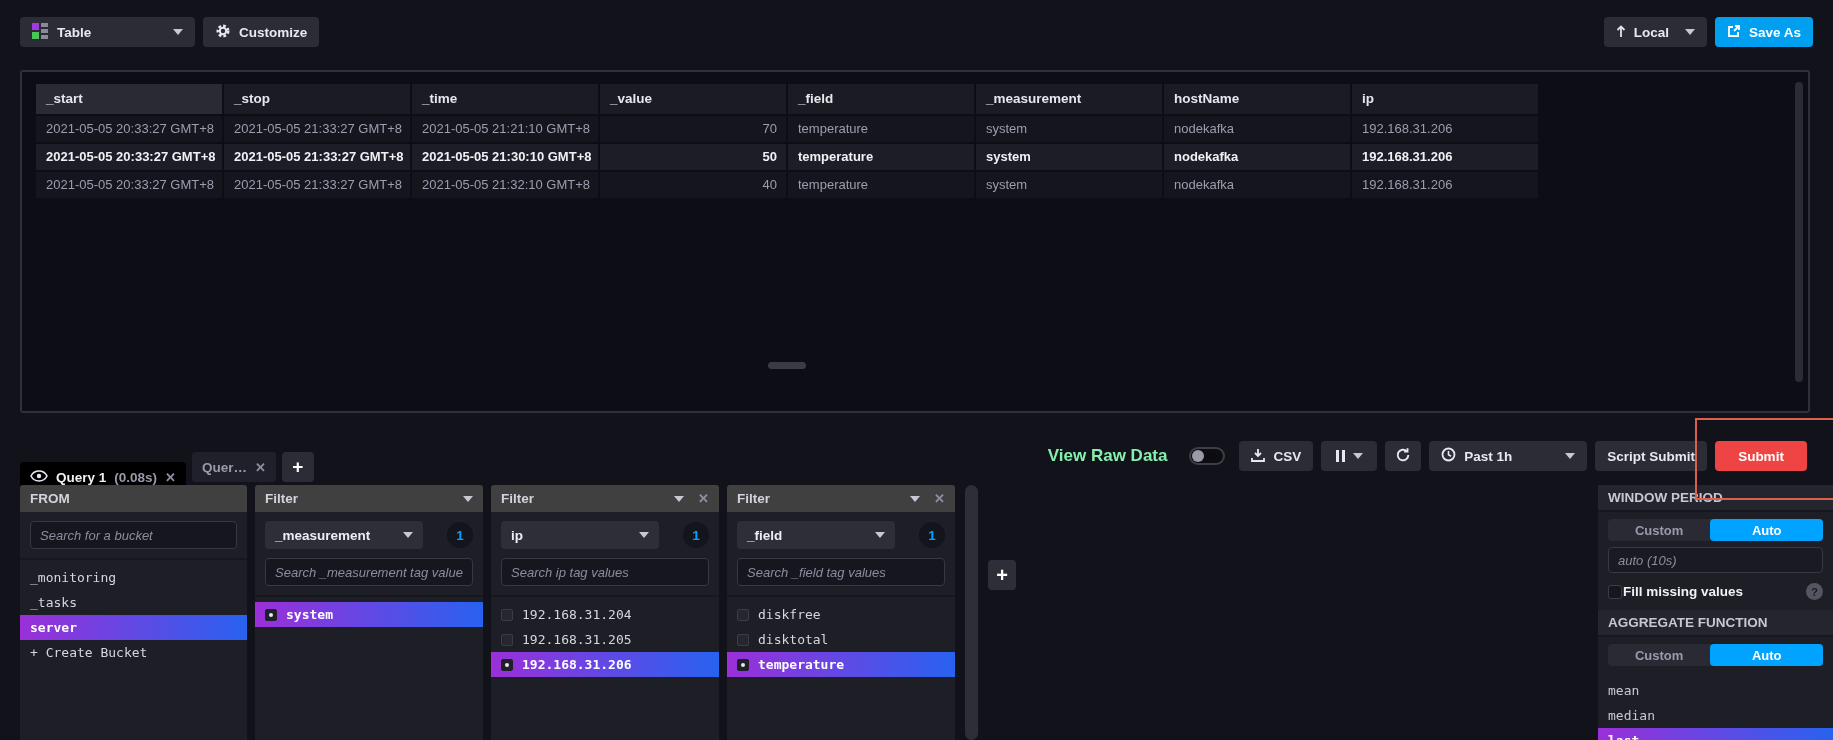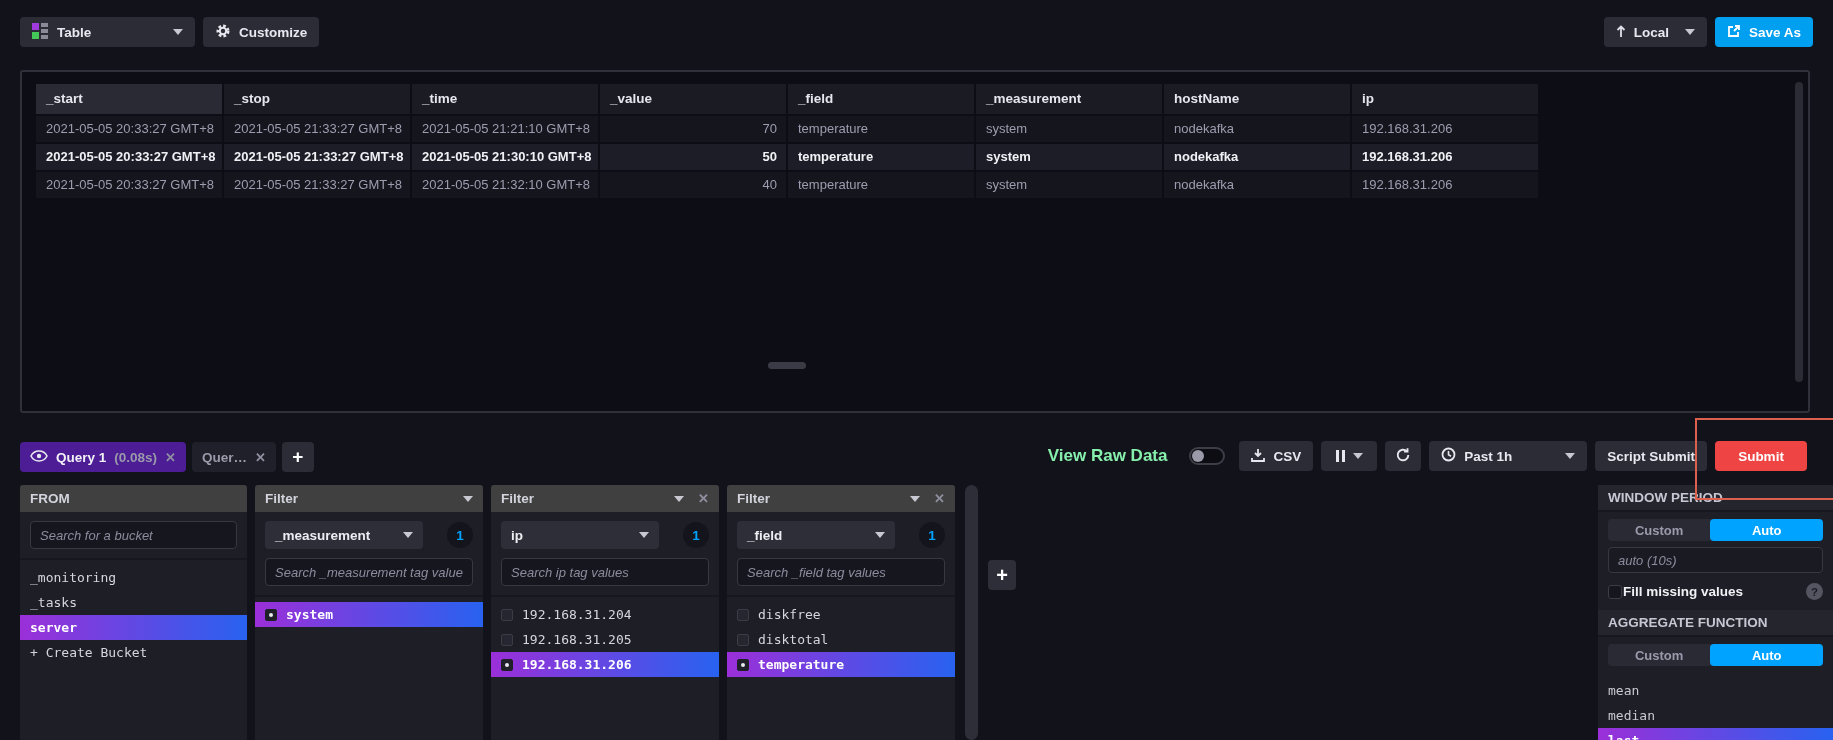--- a/index.html
+++ b/index.html
@@ -63,21 +63,21 @@
     background:#2b2b35; border-radius:4px;
   }
   .hscroll {
     position:absolute; left:746px; top:290px; width:38px; height:7px;
     background:#3b3b46; border-radius:4px;
   }
 
   
   .tabs { position:absolute; left:20px; top:442px; display:flex; gap:6px; align-items:center; }
   .tab { height:30px; border-radius:4px; display:flex; align-items:center; gap:8px; padding:0 10px; cursor:pointer; }
-  .tab.active { background:#4c1d95; }
+  .tab.active { background:#000000;margin-top:20px; }
   .tab.active .tab-label { color:#f2f2f6; font-weight:bold; font-size:13.5px; }
   .tab-dur { color:#9a9aab; font-weight:bold; font-size:13.5px; }
   .tab.inactive { background:#20202a; }
   .tab.inactive .tab-label { color:#9a9aab; font-weight:bold; font-size:13.5px; }
   .tab-add { width:32px; height:30px; background:#2c2c36; border-radius:4px;
     display:flex; align-items:center; justify-content:center;
     color:#fff; font-size:19px; font-weight:bold; cursor:pointer; }
 
   
   .controls { position:absolute; right:26px; top:440px; display:flex; gap:8px; align-items:center; height:32px; }

